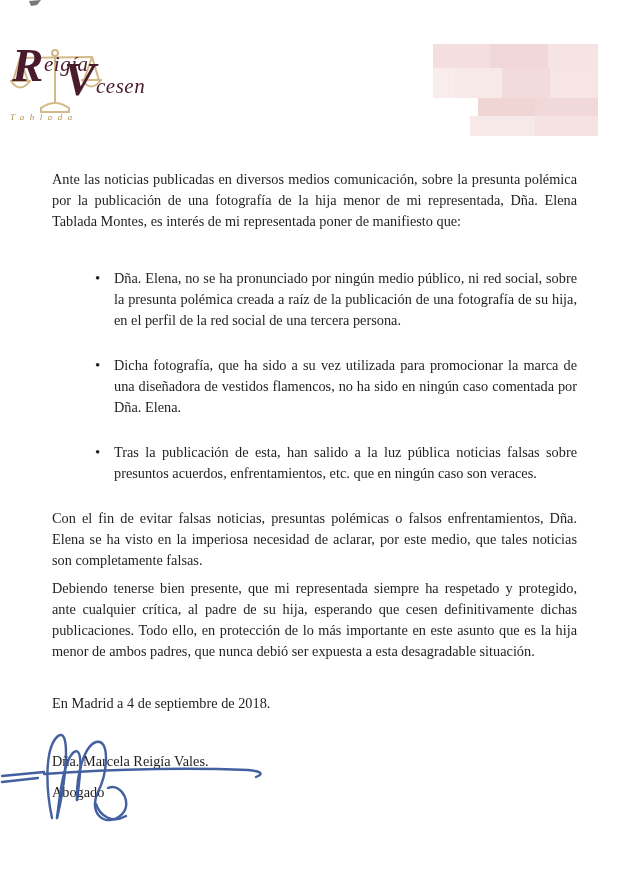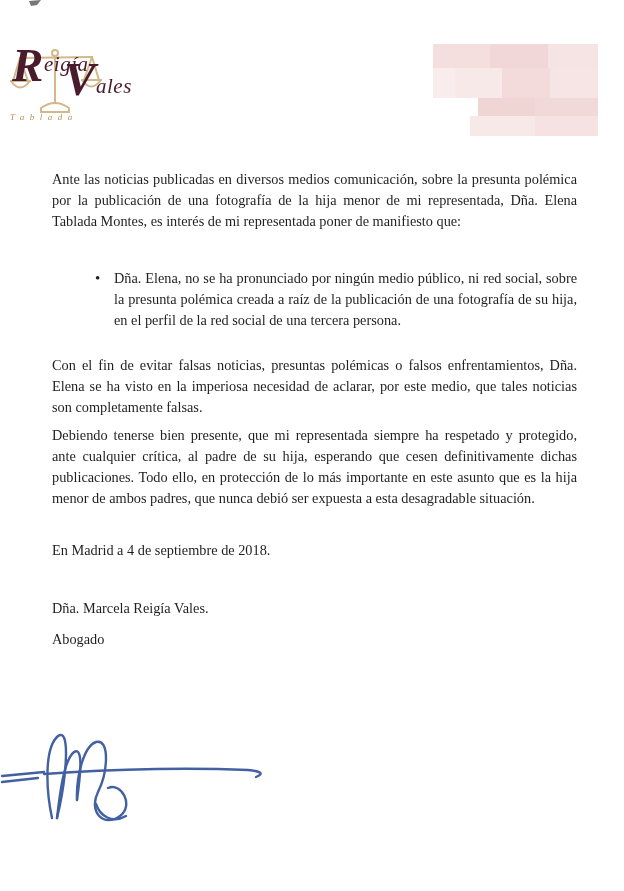--- a/index.html
+++ b/index.html
@@ -74,31 +74,33 @@
         <path d="M1,33 L20,33"></path>
         <path d="M82,9 L74,32 M82,9 L89,32"></path>
         <path d="M72,32 Q81,45 91,32"></path>
         <path d="M72,32 L91,32"></path>
       </g>
     </svg>
     <div class="wordmark">
       <span class="big-letter" style="left:4px;top:4px;color:#4a1b2c">R</span>
       <span class="small-word" style="left:36px;top:16px;color:#4a1b2c">eigía</span>
       <span class="big-letter" style="left:56px;top:18px;color:#4a1b2c">V</span>
-      <span class="small-word" style="left:88px;top:38px;color:#4a1b2c">ales</span>
+      <span class="small-word" style="left:88px;top:38px;color:#4a1b2c">cesen</span>
     </div>
     <div class="subtitle" style="color:#b39359">Tablada</div>
   </div>
 
   <div class="content">
 
     <p class="para intro">Ante las noticias publicadas en diversos medios comunicación, sobre la presunta polémica por la publicación de una fotografía de la hija menor de mi representada, Dña. Elena Tablada Montes, es interés de mi representada poner de manifiesto que:</p>
 
     <ul class="bullets">
       <li><span>Dña. Elena, no se ha pronunciado por ningún medio público, ni red social, sobre la presunta polémica creada a raíz de la publicación de una fotografía de su hija, en el perfil de la red social de una tercera persona.</span></li>
+      <li><span>Dicha fotografía, que ha sido a su vez utilizada para promocionar la marca de una diseñadora de vestidos flamencos, no ha sido en ningún caso comentada por Dña. Elena.</span></li>
+      <li><span>Tras la publicación de esta, han salido a la luz pública noticias falsas sobre presuntos acuerdos, enfrentamientos, etc. que en ningún caso son veraces.</span></li>
     </ul>
 
     <p class="para p2">Con el fin de evitar falsas noticias, presuntas polémicas o falsos enfrentamientos, Dña. Elena se ha visto en la imperiosa necesidad de aclarar, por este medio, que tales noticias son completamente falsas.</p>
 
     <p class="para p3">Debiendo tenerse bien presente, que mi representada siempre ha respetado y protegido, ante cualquier crítica, al padre de su hija, esperando que cesen definitivamente dichas publicaciones. Todo ello, en protección de lo más importante en este asunto que es la hija menor de ambos padres, que nunca debió ser expuesta a esta desagradable situación.</p>
 
     <p class="para dateline">En Madrid a 4 de septiembre de 2018.</p>
 
     <p class="para sig-name">Dña. Marcela Reigía Vales.</p>
     <p class="para sig-role">Abogado</p>

